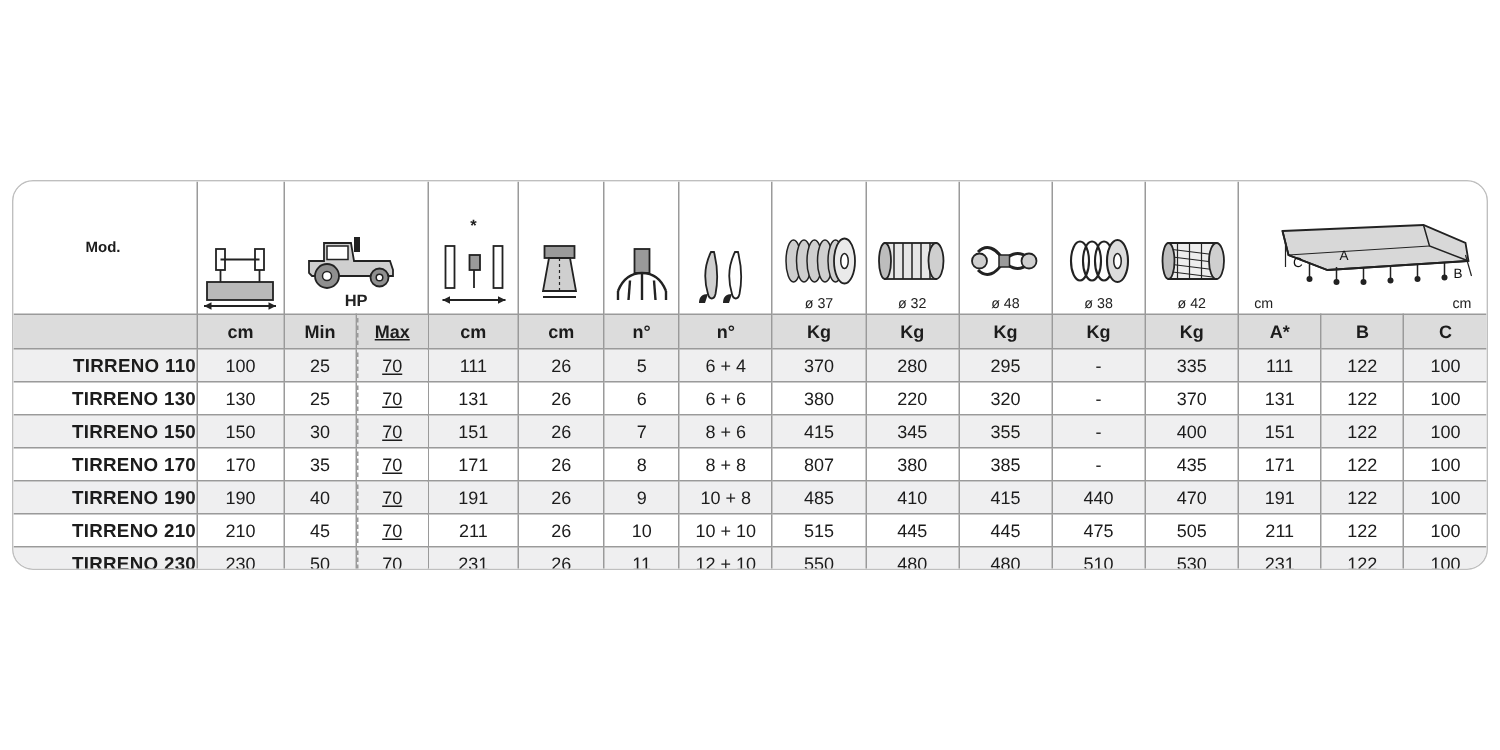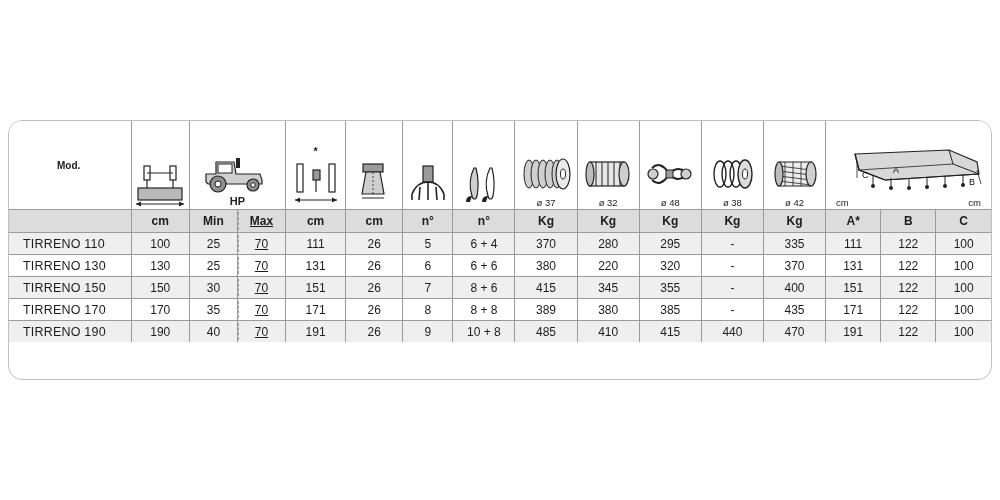--- a/index.html
+++ b/index.html
@@ -47,23 +47,23 @@
   table.spec tr > td:last-child,
   table.spec tr > th:last-child { border-right: none; }
   table.spec tr:first-child > * { border-top: none; }
   table.spec tr:last-child > * { border-bottom: none; }
 
   .row-icons td { height: 88px; background: #ffffff; }
   .row-units td { height: 22px; background: #dcdcdc; font-weight: bold; font-size: 12px; }
   .row-data td { height: 21px; background: #ffffff; }
   .row-data.alt td { background: #efeff0; }
   .row-data td.modelcell, .row-units td.modelcell {
-    text-align: left;
+    text-align: right;
     padding-left: 14px;
-    font-weight: normal;
+    font-weight: bold;
   }
   .row-icons td.modelcell {
     text-align: left;
     padding-left: 48px;
     font-weight: bold;
     font-size: 10px;
     vertical-align: middle;
   }
   .row-units td.modelcell { background: #dcdcdc; }
   .row-data td.modelcell { font-size: 12.5px; letter-spacing: 0.2px; }
@@ -431,21 +431,21 @@
 
       <tr class="row-data">
         <td class="modelcell">TIRRENO 170</td>
         <td>170</td>
         <td>35</td>
         <td class="dashedcell">70</td>
         <td>171</td>
         <td>26</td>
         <td>8</td>
         <td>8 + 8</td>
-        <td>389</td>
+        <td>807</td>
         <td>380</td>
         <td>385</td>
         <td>-</td>
         <td>435</td>
         <td>171</td>
         <td>122</td>
         <td>100</td>
       </tr>
 
       <tr class="row-data alt">
@@ -460,17 +460,53 @@
         <td>485</td>
         <td>410</td>
         <td>415</td>
         <td>440</td>
         <td>470</td>
         <td>191</td>
         <td>122</td>
         <td>100</td>
       </tr>
 
-
+      <tr class="row-data">
+        <td class="modelcell">TIRRENO 210</td>
+        <td>210</td>
+        <td>45</td>
+        <td class="dashedcell">70</td>
+        <td>211</td>
+        <td>26</td>
+        <td>10</td>
+        <td>10 + 10</td>
+        <td>515</td>
+        <td>445</td>
+        <td>445</td>
+        <td>475</td>
+        <td>505</td>
+        <td>211</td>
+        <td>122</td>
+        <td>100</td>
+      </tr>
+
+      <tr class="row-data alt">
+        <td class="modelcell">TIRRENO 230</td>
+        <td>230</td>
+        <td>50</td>
+        <td class="dashedcell">70</td>
+        <td>231</td>
+        <td>26</td>
+        <td>11</td>
+        <td>12 + 10</td>
+        <td>550</td>
+        <td>480</td>
+        <td>480</td>
+        <td>510</td>
+        <td>530</td>
+        <td>231</td>
+        <td>122</td>
+        <td>100</td>
+      </tr>
     </tbody>
       </table>
   </div>
 </div>
 
 </body></html>

